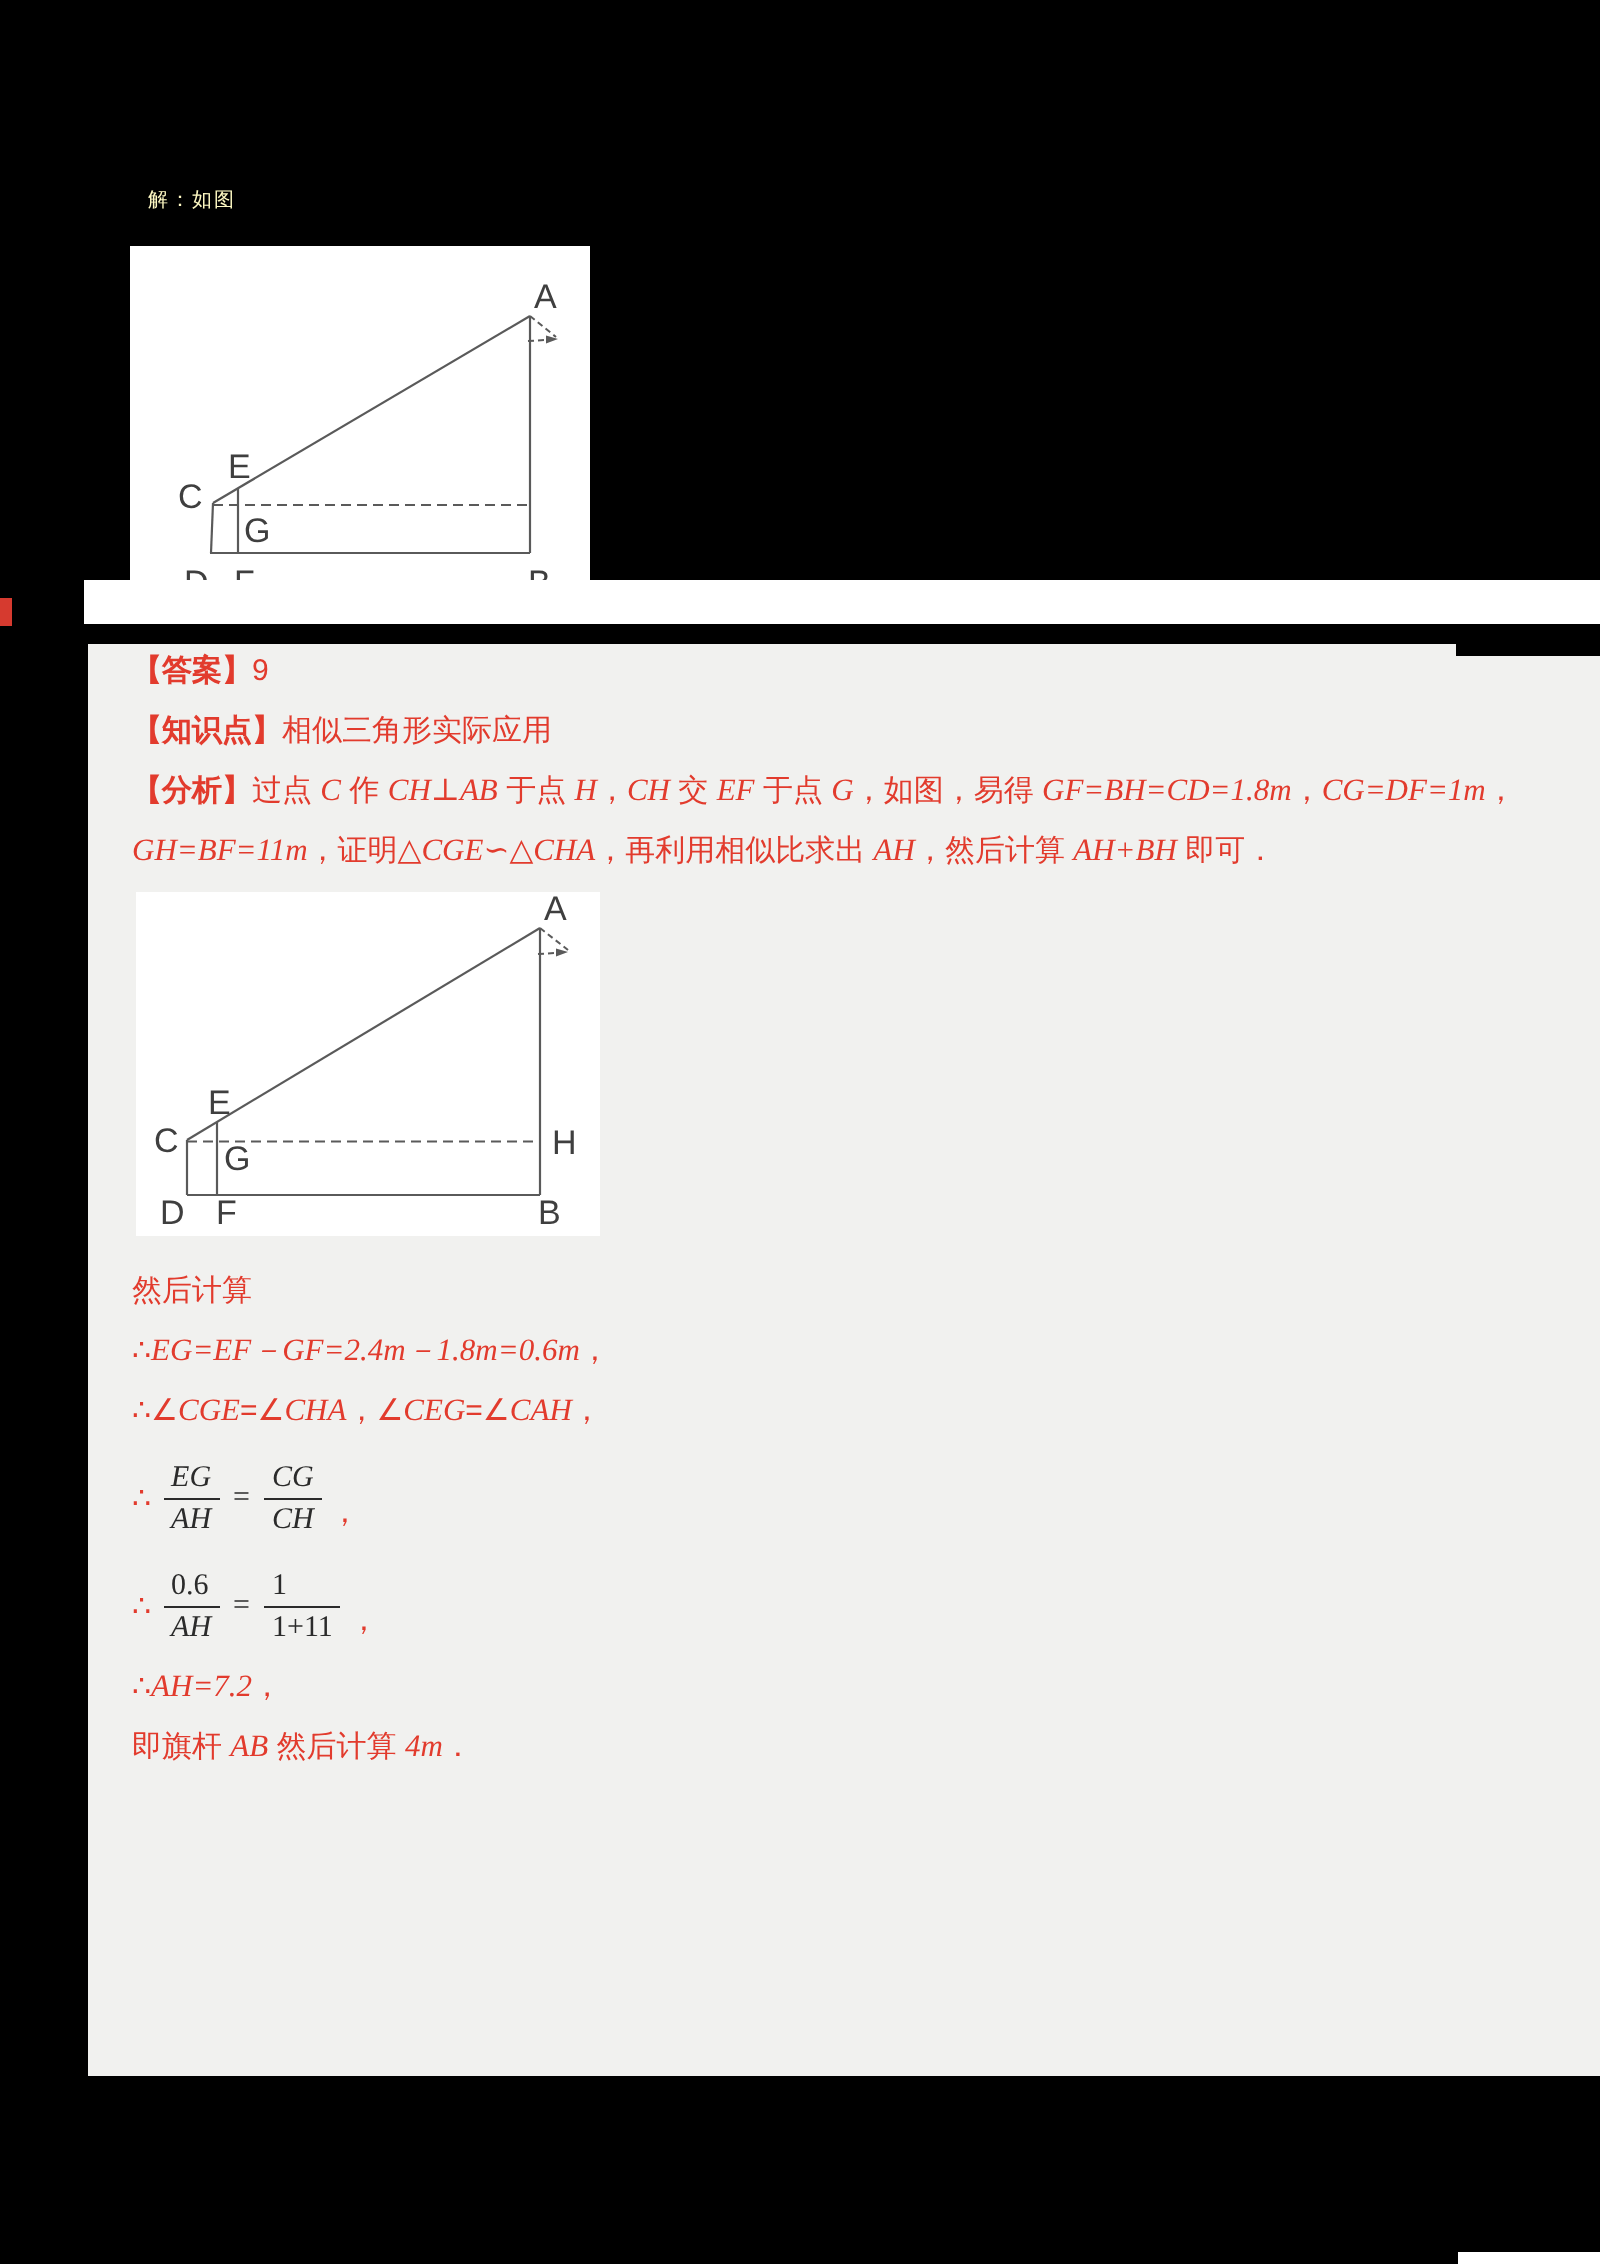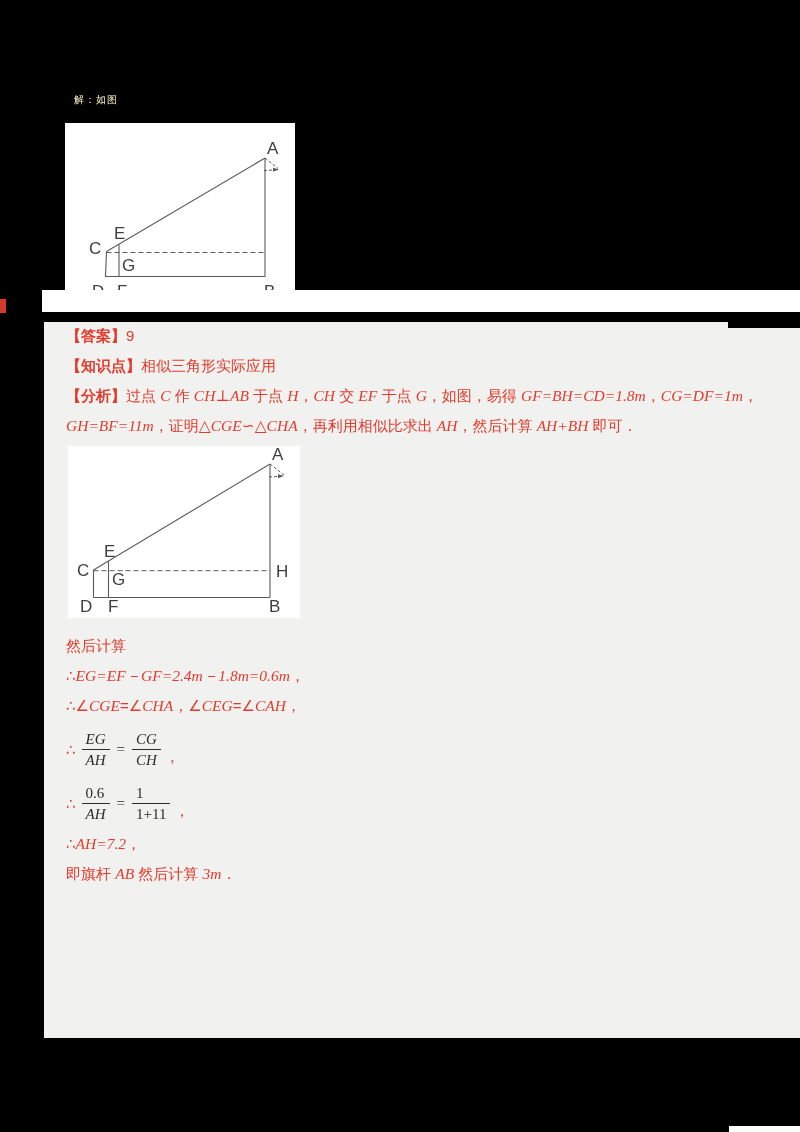--- a/index.html
+++ b/index.html
@@ -136,18 +136,18 @@
           <span class="den it">AH</span>
         </span>
         <span class="feq">=</span>
         <span class="frac">
           <span class="num">1</span>
           <span class="den">1+11</span>
         </span>
         <span class="fsuf">，</span>
       </div>
       <div class="sline"><span>∴</span><span class="m">AH=7.2</span><span>，</span></div>
-      <div class="sline"><span>即旗杆 </span><span class="m">AB</span><span> 然后计算 </span><span class="m">3m</span><span>．</span></div>
+      <div class="sline"><span>即旗杆 </span><span class="m">AB</span><span> 然后计算 </span><span class="m">4m</span><span>．</span></div>
     </div>
 </div>
 
 <div class="abs black-notch"></div>
 <div class="abs white-sliver"></div>
 
 </body></html>

